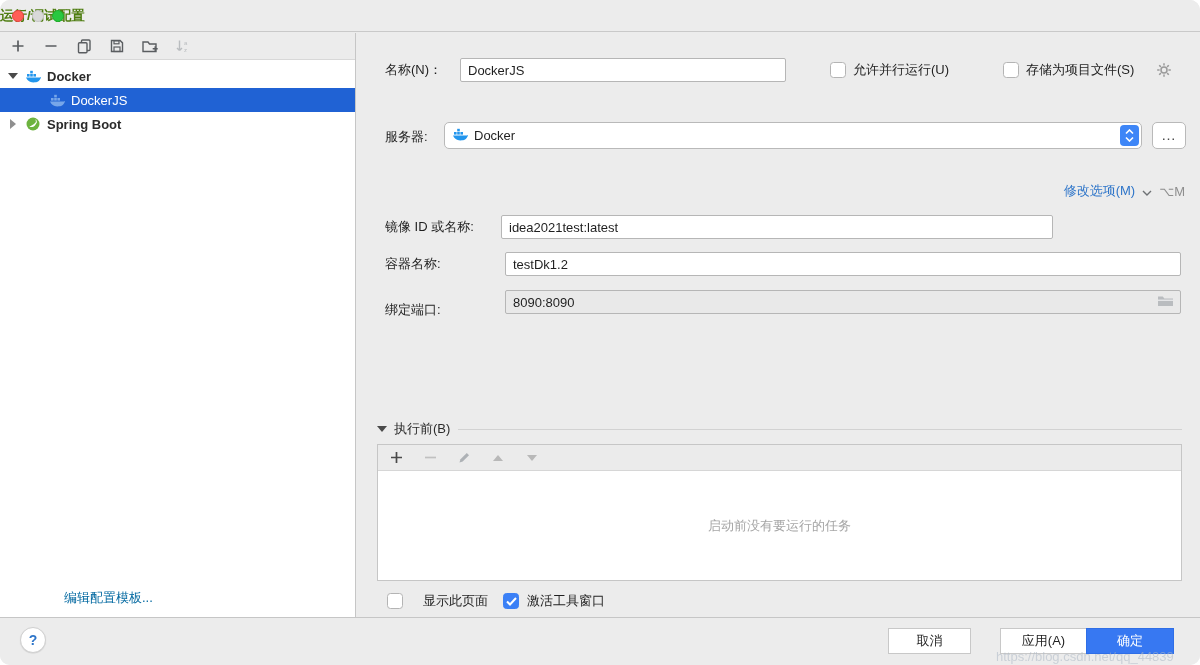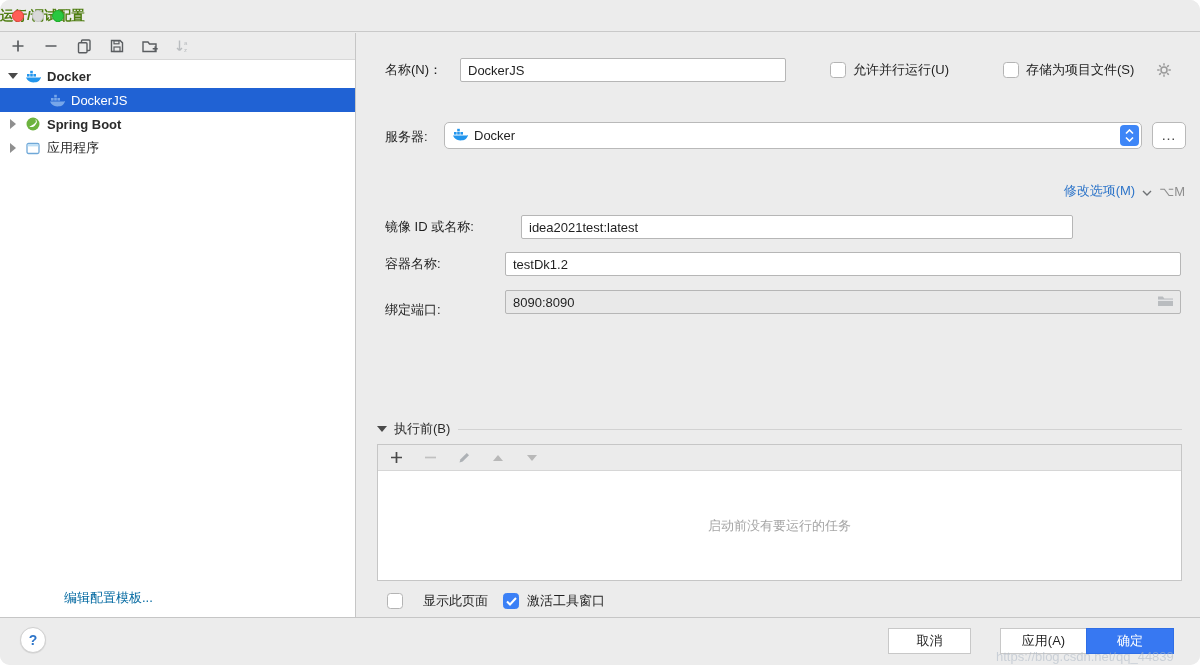--- a/index.html
+++ b/index.html
@@ -157,32 +157,20 @@
           </span>
         <span class="ticon">
           <svg width="14" height="14" viewBox="0 0 14 14">
               <circle cx="7" cy="7" r="6.5" fill="#6DB33F"></circle>
               <path d="M3.3 9.8c3.8 1.2 7-1 7.5-6-1.6 3.2-4.2 4.4-7.5 6z" fill="#fff"></path>
               <path d="M9.8 2.7c.6 1.1.7 2.3.3 3.5" stroke="#fff" stroke-width="0.9" fill="none"></path>
             </svg>
         </span>
         <span class="tlabel bold">Spring Boot</span>
       </div>
-      <div class="trow">
-        <span class="tw">
-            <span class="tri-right"></span>
-          </span>
-        <span class="ticon">
-          <svg width="14" height="13" viewBox="0 0 14 13">
-              <rect x="1" y="1.5" width="12" height="10" rx="1.5" fill="#fff" stroke="#6FA8D8" stroke-width="1.3"></rect>
-              <rect x="1.7" y="2.2" width="10.6" height="2.2" fill="#BFE0F7"></rect>
-            </svg>
-        </span>
-        <span class="tlabel">应用程序</span>
-      </div>
     </div>
 
     <div class="edit-link">编辑配置模板...</div>
   </div>
 
   <div class="right-panel">
     <div class="rlabel" style="left:28px; top:26px;">名称(N)：</div>
     <input class="tinput" style="left: 103px; top: 26px; width: 326px;" readonly="" value="DockerJS">
 
     <span class="cbox" style="left:473px; top:30px;">
@@ -230,21 +218,21 @@
 
     <div class="modify-row">
       <span class="modify-link">修改选项(M)</span>
       <span><svg width="10" height="6">
             <path d="M1 1 5 5 9 1" stroke="#6E7174" stroke-width="1.4" fill="none"></path>
           </svg></span>
       <span class="shortcut">⌥M</span>
     </div>
 
     <div class="rlabel" style="left:28px; top:183px;">镜像 ID 或名称:</div>
-    <input class="tinput" style="left: 164px; top: 183px; width: 552px;" readonly="" value="idea2021test:latest">
+    <input class="tinput" style="left: 144px; top: 183px; width: 552px;" readonly="" value="idea2021test:latest">
 
     <div class="rlabel" style="left:28px; top:220px;">容器名称:</div>
     <input class="tinput" style="left: 148px; top: 220px; width: 676px;" readonly="" value="testDk1.2">
 
     <div class="rlabel" style="left:28px; top:258px;margin-top:8px;">绑定端口:</div>
     <input class="tinput gray" style="left: 148px; top: 258px; width: 676px;" readonly="" value="8090:8090">
     <span style="position:absolute; left:800px; top:262px;">
       <svg width="17" height="13">
           <path d="M1 2.5h4.8l1.5 2H16V12H1z" fill="#B9BCBF"></path>
           <path d="M1 6.2h15" stroke="#fff" stroke-width="0.9"></path>

